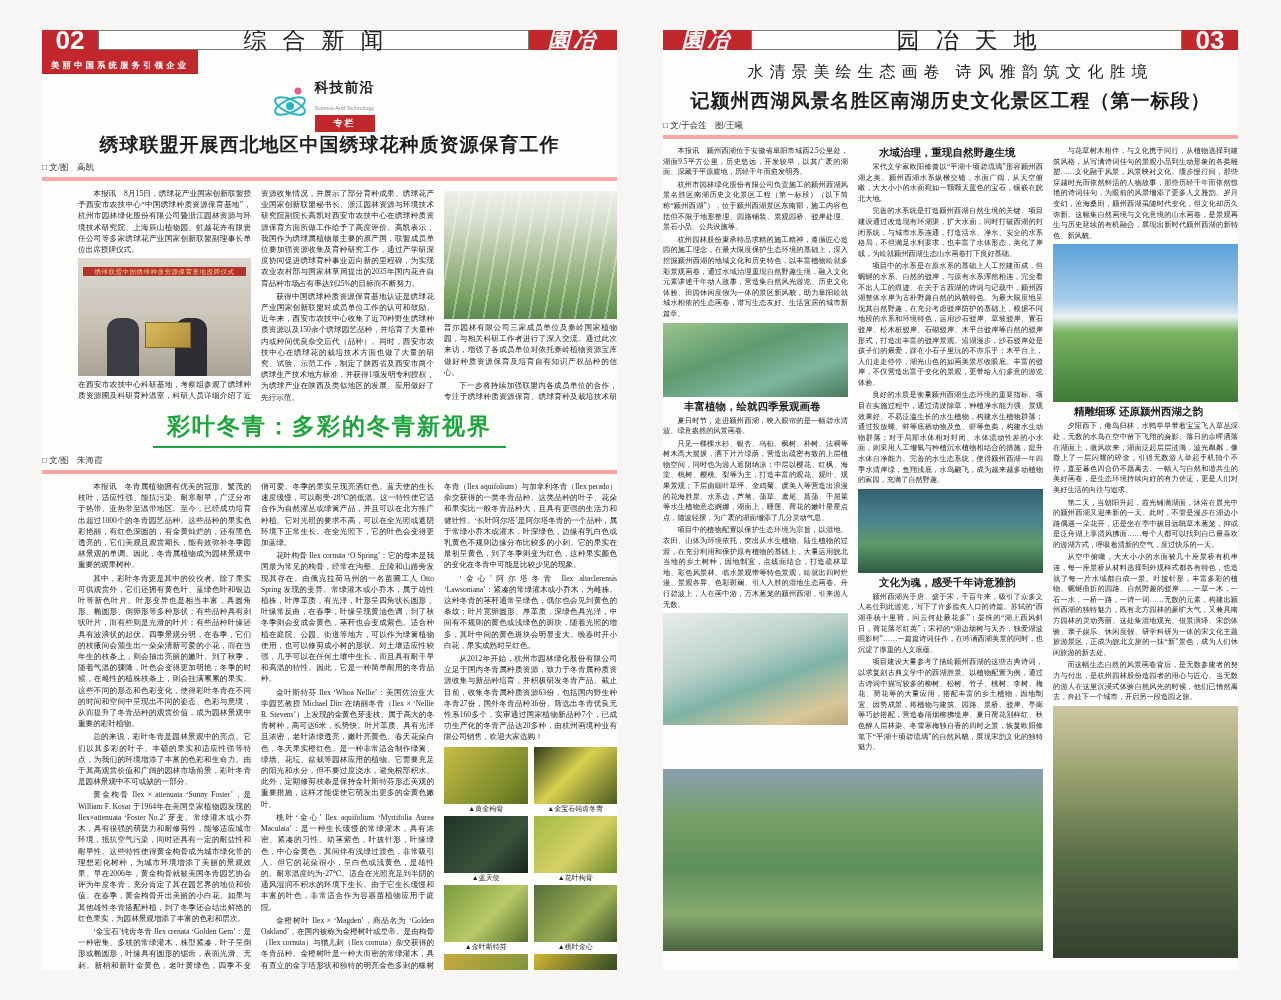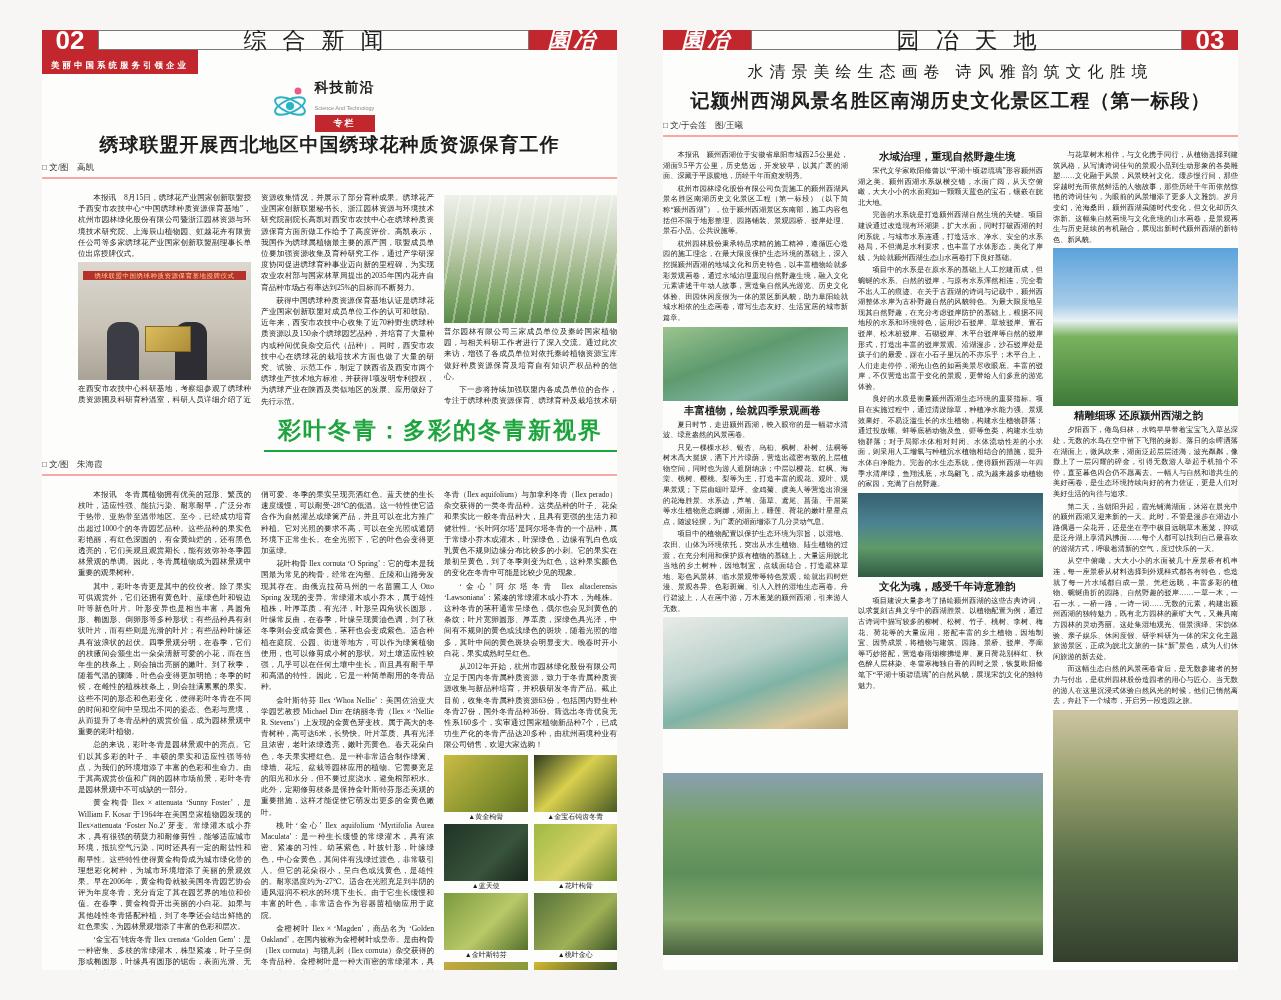--- a/index.html
+++ b/index.html
@@ -21,33 +21,33 @@
   
   .a1-headzone{display:flex;align-items:center;margin-top:5px;flex-direction:column;}
   .sci-block{width:120px;display:flex;gap:5px;align-items:center;}
   .sci-text{line-height:1;}
   .sci-title{font:bold 14px "Liberation Sans",sans-serif;letter-spacing:1px;}
   .sci-sub{font:5.5px "Liberation Sans",sans-serif;color:#8a8a8a;margin:2px 0 3px;}
   .sci-tag{display:inline-block;background:var(--red);color:#fff;font:bold 9px "Liberation Sans",sans-serif;
            padding:2px 19px;letter-spacing:2px;}
   .a1-headline{flex:1;text-align:center;font:bold 19px "Liberation Sans",sans-serif;letter-spacing:1px;}
 
-  .byline{font:8.5px "Liberation Serif",serif;color:#333;border-bottom:2px solid #fca5a5;
-          padding:4px 0 3px;margin-bottom:13px;}
+  .byline{font:8.5px "Liberation Serif",serif;color:#333;border-bottom:4px solid #fca5a5;
+          padding:4px 0 3px;margin-bottom:7px;}
 
   
   .cols{display:flex;gap:10px;padding-left:36px;}
   .col{flex:1;min-width:0;overflow:hidden;font-size:7.6px;line-height:11.2px;text-align:justify;}
   .col p{margin:0 0 2px;text-indent:2em;}
   .col p.cont{text-indent:0;}
   .a1-cols{height:214px;}
   .a2-cols{height:562px;}
 
   
-  .a2-head{text-align:right;margin:9px 0 3px;}
+  .a2-head{text-align:center;margin:9px 0 3px;}
   .a2-title{display:inline-block;font:bold 23px "Liberation Sans",sans-serif;color:var(--green);
             letter-spacing:2px;border-bottom:2.5px solid var(--green);padding:0 14px 4px;}
 
   
   .ph{width:100%;margin:3px 0;}
   .ph-ceremony{position:relative;height:118px;background:linear-gradient(180deg,#dcd8d0,#c9c3b7 55%,#a9a296);}
   .ph-banner{position:absolute;top:9px;left:5px;right:5px;background:#b5312c;color:#f2d78a;
              font-size:6.5px;line-height:9px;text-align:center;letter-spacing:0.5px;}
   .fig{position:absolute;bottom:0;width:32px;height:58px;border-radius:12px 12px 0 0;}
   .fig1{left:17%;background:#3c3c44;}
@@ -239,32 +239,33 @@
             <div class="ph ph-snow"></div>
           </div>
           <div class="col">
             <p class="subhead">水域治理，重现自然野趣生境</p>
             <p>宋代文学家欧阳修曾以“平湖十顷碧琉璃”形容颍州西湖之美。颍州西湖水系纵横交错，水面广阔，从天空俯瞰，大大小小的水面宛如一颗颗天蓝色的宝石，镶嵌在皖北大地。</p>
             <p>完善的水系统是打造颍州西湖自然生境的关键。项目建设通过改造现有环湖渠，扩大水面，同时打破西湖的封闭系统，与城市水系连通，打造活水、净水、安全的水系格局，不但满足水利要求，也丰富了水体形态，美化了岸线，为绘就颍州西湖生态山水画卷打下良好基础。</p>
             <p>项目中的水系是在原水系的基础上人工挖建而成，但蜿蜒的水系、自然的驳岸，与原有水系浑然相连，完全看不出人工的痕迹。在关于古西湖的诗词与记载中，颍州西湖整体水岸为古朴野趣自然的风貌特色。为最大限度地呈现其自然野趣，在充分考虑驳岸防护的基础上，根据不同地段的水系和环境特色，运用沙石驳岸、草坡驳岸、置石驳岸、松木桩驳岸、石砌驳岸、木平台驳岸等自然的驳岸形式，打造出丰富的驳岸景观。沿湖漫步，沙石驳岸处是孩子们的最爱，踩在小石子里玩的不亦乐乎；木平台上，人们走走停停，湖光山色的如画美景尽收眼底。丰富的驳岸，不仅营造出富于变化的景观，更带给人们多意的游览体验。</p>
             <p>良好的水质是衡量颍州西湖生态环境的重要指标。项目在实施过程中，通过清淤除草，种植净水能力强、景观效果好、不易泛滥生长的水生植物，构建水生植物群落；通过投放螺、蚌等底栖动物及鱼、虾等鱼类，构建水生动物群落；对于局部水体相对封闭、水体流动性差的小水面，则采用人工增氧与种植沉水植物相结合的措施，提升水体自净能力。完善的水生态系统，使得颍州西湖一年四季水清岸绿，鱼翔浅底，水鸟翩飞，成为越来越多动植物的家园，充满了自然野趣。</p>
             <div class="ph ph-board"></div>
             <p class="subhead">文化为魂，感受千年诗意雅韵</p>
+            <p>颍州西湖兴于唐、盛于宋，千百年来，吸引了众多文人名仕到此游览，写下了许多脍炙人口的诗篇。苏轼的“西湖垂杨十里荷，问云何处最花多”；晏殊的“湖上西风斜日，荷花落尽红英”；宋祁的“湖边烟树与天齐，独爱湖波照影时”……一篇篇诗词佳作，在吟诵西湖美景的同时，也沉淀了厚重的人文底蕴。</p>
             <p>项目建设大量参考了描绘颍州西湖的这些古典诗词，以求复刻古典文学中的西湖胜景。以植物配置为例，通过古诗词中描写较多的柳树、松树、竹子、桃树、李树、梅花、荷花等的大量应用，搭配丰富的乡土植物，因地制宜、因势成景，将植物与建筑、园路、景桥、驳岸、亭廊等巧妙搭配，营造春雨烟柳拂堤岸、夏日荷花别样红、秋色醉人层林染、冬雪寒梅独自香的四时之景，恢复欧阳修笔下“平湖十顷碧琉璃”的自然风貌，展现宋韵文化的独特魅力。</p>
           </div>
         </div>
         <div class="ph ph-wide"></div>
       </div>
 
       <div class="rp-col3">
         <p>与花草树木相伴，与文化携手同行，从植物选择到建筑风格，从写满诗词佳句的景观小品到生动形象的各类雕塑……文化融于风景，风景映衬文化。缓步慢行间，那些穿越时光而依然鲜活的人物故事，那些历经千年而依然惊艳的诗词佳句，为眼前的风景增添了更多人文雅韵。岁月变幻，沧海桑田，颍州西湖虽随时代变化，但文化却历久弥新。这幅集自然画境与文化意境的山水画卷，是景观再生与历史延续的有机融合，展现出新时代颍州西湖的新特色、新风貌。</p>
         <div class="ph ph-lotus"></div>
         <p class="subhead">精雕细琢 还原颍州西湖之韵</p>
         <p>夕阳西下，倦鸟归林，水鸭早早带着宝宝飞入草丛深处，无数的水鸟在空中留下飞翔的身影。落日的余晖洒落在湖面上，微风吹来，湖面泛起层层涟漪，波光粼粼，像撒上了一层闪耀的碎金，引得无数游人举起手机拍个不停，直至暮色四合仍不愿离去。一幅人与自然和谐共生的美好画卷，是生态环境持续向好的有力佐证，更是人们对美好生活的向往与追求。</p>
         <p>第二天，当朝阳升起，霞光铺满湖面，沐浴在晨光中的颍州西湖又迎来新的一天。此时，不管是漫步在湖边小路偶遇一朵花开，还是坐在亭中极目远眺草木葱茏，抑或是泛舟湖上享清风拂面……每个人都可以找到自己最喜欢的游湖方式，呼吸着清新的空气，度过快乐的一天。</p>
-        <p>从空中俯瞰，大大小小的水面被几十座景桥有机串连，每一座景桥从材料选择到外观样式都各有特色，也造就了每一片水域都自成一景。凭栏远眺，丰富多彩的植物、蜿蜒曲折的园路、自然野趣的驳岸……一草一木，一石一水，一桥一路，一诗一词……无数的元素，构建出颍州西湖的独特魅力，既有北方园林的豪旷大气，又兼具南方园林的灵动秀丽。这处集湿地观光、借景演绎、宋韵体验、亲子娱乐、休闲度假、研学科研为一体的宋文化主题旅游景区，正成为皖北文旅的一抹“新”景色，成为人们休闲旅游的新去处。</p>
+        <p>从空中俯瞰，大大小小的水面被几十座景桥有机串连，每一座景桥从材料选择到外观样式都各有特色，也造就了每一片水域都自成一景。叶披针形，丰富多彩的植物、蜿蜒曲折的园路、自然野趣的驳岸……一草一木，一石一水，一桥一路，一诗一词……无数的元素，构建出颍州西湖的独特魅力，既有北方园林的豪旷大气，又兼具南方园林的灵动秀丽。这处集湿地观光、借景演绎、宋韵体验、亲子娱乐、休闲度假、研学科研为一体的宋文化主题旅游景区，正成为皖北文旅的一抹“新”景色，成为人们休闲旅游的新去处。</p>
         <p>而这幅生态自然的风景画卷背后，是无数参建者的努力与付出，是杭州园林股份造园者的用心与匠心。当无数的游人在这里沉浸式体验自然风光的时候，他们已悄然离去，奔赴下一个城市，开启另一段造园之旅。</p>
         <div class="ph ph-sunset"></div>
       </div>
     </div>
   </div>
 
 </div>
 
 </body></html>

